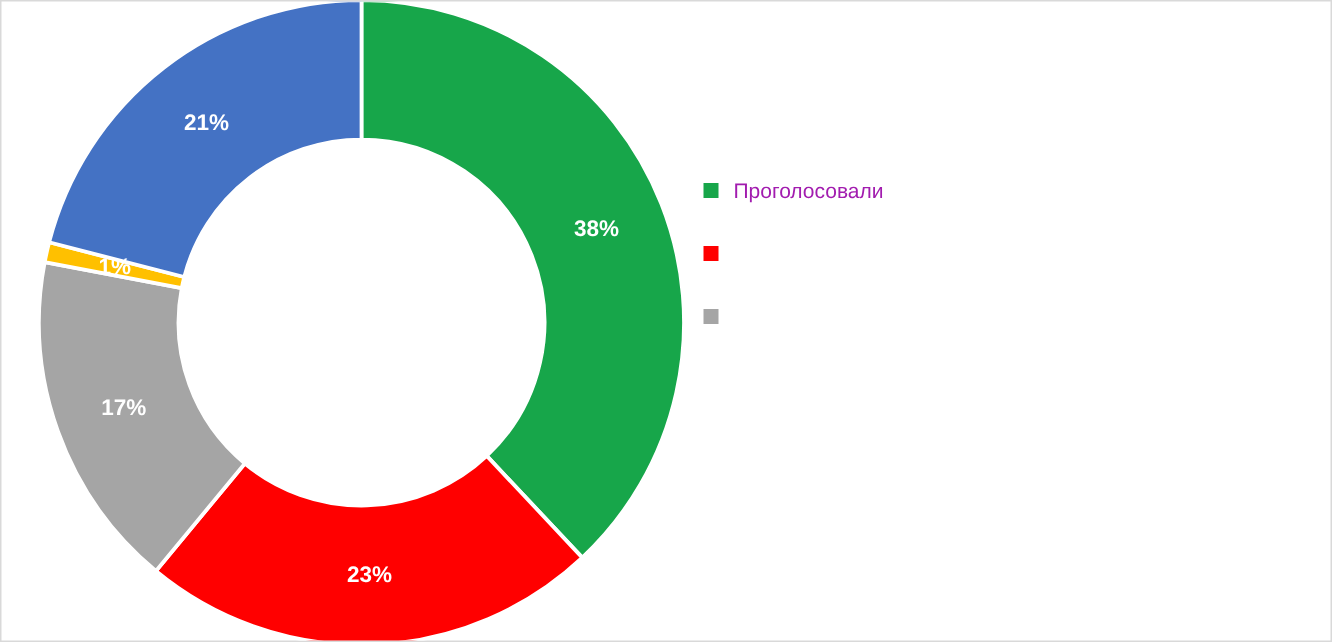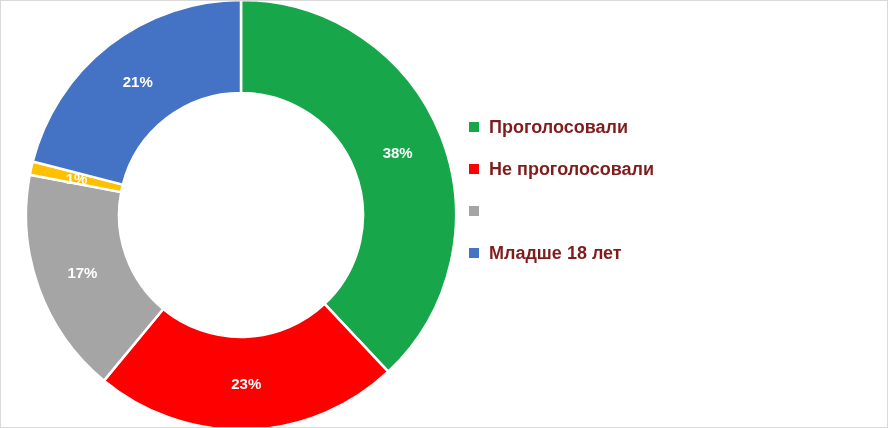--- a/index.html
+++ b/index.html
@@ -49,25 +49,24 @@
     height: 42px;
   }
   .legend-swatch {
     width: 10px;
     height: 10px;
     flex: 0 0 10px;
     margin-right: 10px;
   }
   .legend-label {
     font-family: "Liberation Sans", sans-serif;
-    font-size: 18px;
-    color: #7f1d1d;
+    font-size: 14px;
+    color: #a21caf;
     white-space: nowrap;
     line-height: 1;
-    font-weight: bold;
   }
 </style>
 </head>
 <body>
 
 <div id="chart-frame">
 
   <div id="donut-area">
     <svg id="donut-svg" width="480" height="428" viewBox="0 0 480 428">
       <g id="slices-group">
@@ -87,24 +86,19 @@
     </svg>
   </div>
 
   <div id="legend">
       <div class="legend-row">
         <span class="legend-swatch" style="background: rgb(23, 166, 74);"></span>
         <span class="legend-label">Проголосовали</span>
       </div>
       <div class="legend-row">
         <span class="legend-swatch" style="background: rgb(255, 0, 0);"></span>
-        <span class="legend-label">Не проголосовали</span>
       </div>
       <div class="legend-row">
         <span class="legend-swatch" style="background: rgb(165, 165, 165);"></span>
-      </div>
-      <div class="legend-row">
-        <span class="legend-swatch" style="background: rgb(68, 114, 196);"></span>
-        <span class="legend-label">Младше 18 лет</span>
       </div>
     </div>
 
 </div>
 
 </body></html>

